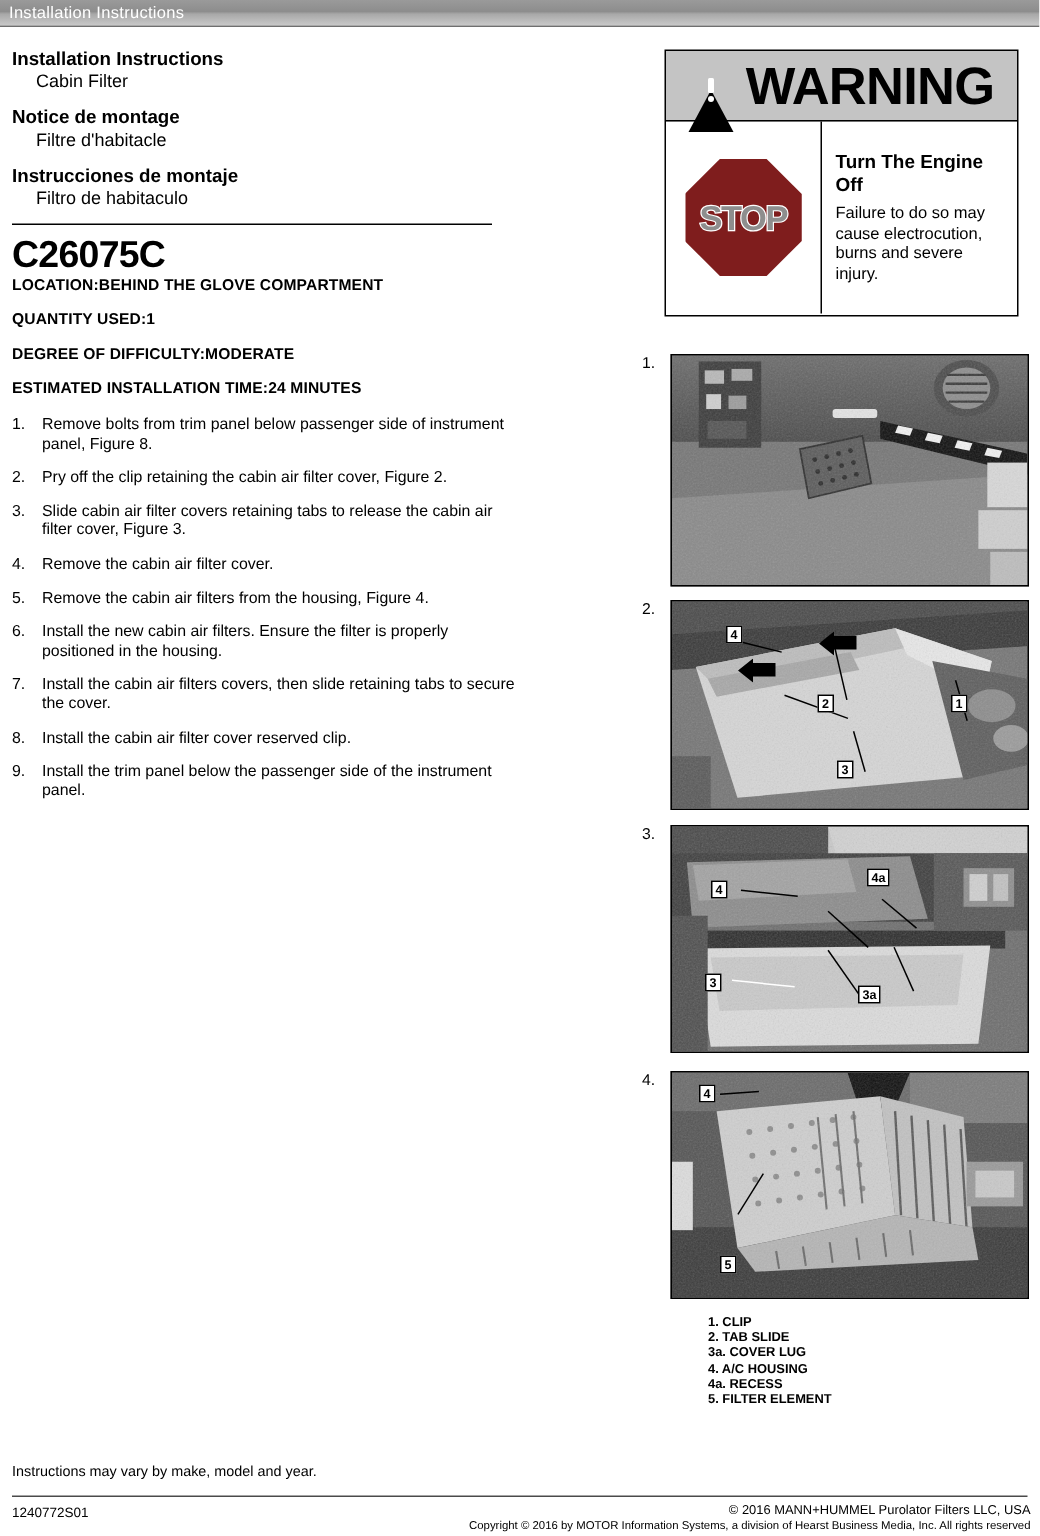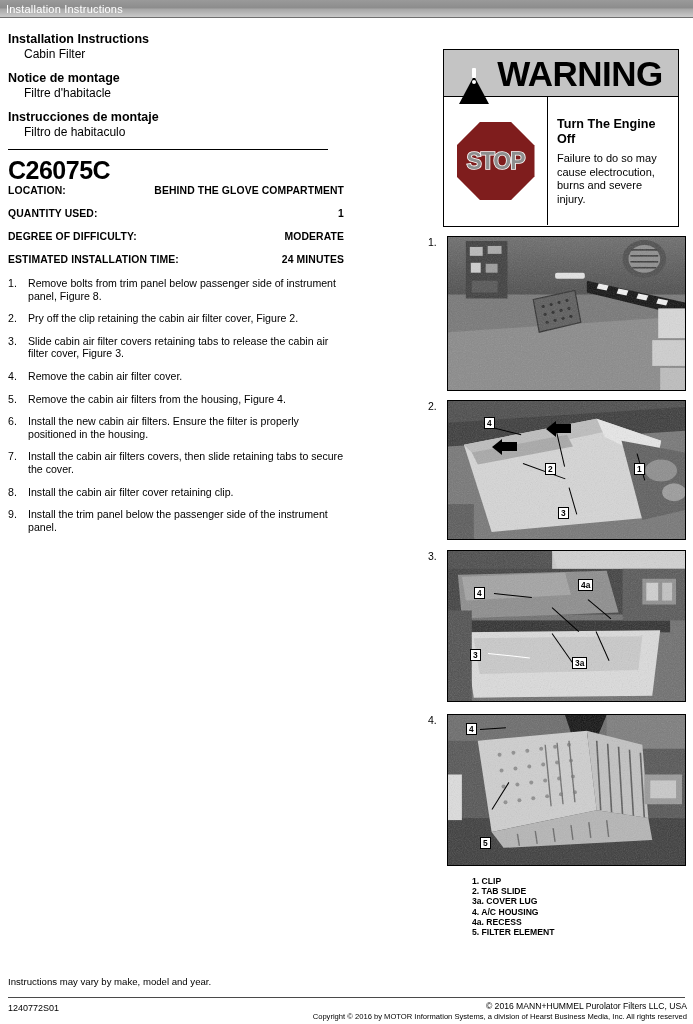--- a/index.html
+++ b/index.html
@@ -29,21 +29,21 @@
 
   .lang-block { margin-bottom: 9px; }
   .lang-title { font-size: 12.5px; font-weight: bold; line-height: 15px; }
   .lang-sub { font-size: 12px; line-height: 15px; padding-left: 16px; }
 
   .divider { border-top: 1.6px solid #000; margin: 7px 0 6px 0; width: 320px; }
 
   .partno { font-size: 25px; font-weight: bold; letter-spacing: -.5px; line-height: 29px; margin-bottom: 0; }
 
   .spec-row {
-    display: flex; justify-content: space-between;
+    display: flex; 
     font-size: 10.4px; font-weight: bold; margin-bottom: 12px;
     letter-spacing: .1px;
   }
   .spec-label { white-space: nowrap; }
   .spec-value { white-space: nowrap; text-align: right; }
 
   .steps { margin-top: 5px; }
   .step { display: flex; font-size: 10.6px; line-height: 12.6px; margin-bottom: 10px; }
   .step-num { width: 20px; flex: none; }
   .step-text { flex: 1; }
@@ -58,21 +58,21 @@
   .doc-id { position: absolute; left: 8px; top: 1003px; font-size: 9px; }
   .copyright-wrap {
     position: absolute; right: 6px; top: 1001px; text-align: right;
   }
   .copy1 { font-size: 8.6px; line-height: 10.5px; }
   .copy2 { font-size: 7.6px; line-height: 10px; }
 
   
   .warnbox {
     position: absolute; left: 443px; top: 33px; width: 236px; height: 178px;
-    border: 1.6px solid #000; background: #fff; margin-top: 16px;
+    border: 1.6px solid #000; background: #fff;
   }
   .warn-header {
     height: 47px; background: #c4c4c4; border-bottom: 1.6px solid #000;
     display: flex; align-items: center; justify-content: center; gap: 7px;
   }
   .warn-tri { width: 31px; height: 28px; position: relative; flex: none; }
   .warn-tri .tri {
     width: 0; height: 0;
     border-left: 15.5px solid transparent; border-right: 15.5px solid transparent;
     border-bottom: 28px solid #000;
@@ -196,21 +196,21 @@
       <div class="step">
         <span class="step-num">6.</span>
         <span class="step-text">Install the new cabin air filters. Ensure the filter is properly positioned in the housing.</span>
       </div>
       <div class="step">
         <span class="step-num">7.</span>
         <span class="step-text">Install the cabin air filters covers, then slide retaining tabs to secure the cover.</span>
       </div>
       <div class="step">
         <span class="step-num">8.</span>
-        <span class="step-text">Install the cabin air filter cover retaining clip.</span>
+        <span class="step-text">Install the cabin air filter cover reserved clip.</span>
       </div>
       <div class="step">
         <span class="step-num">9.</span>
         <span class="step-text">Install the trim panel below the passenger side of the instrument panel.</span>
       </div>
     </div>
   </div>
 
   <div class="warnbox">
     <div class="warn-header">

